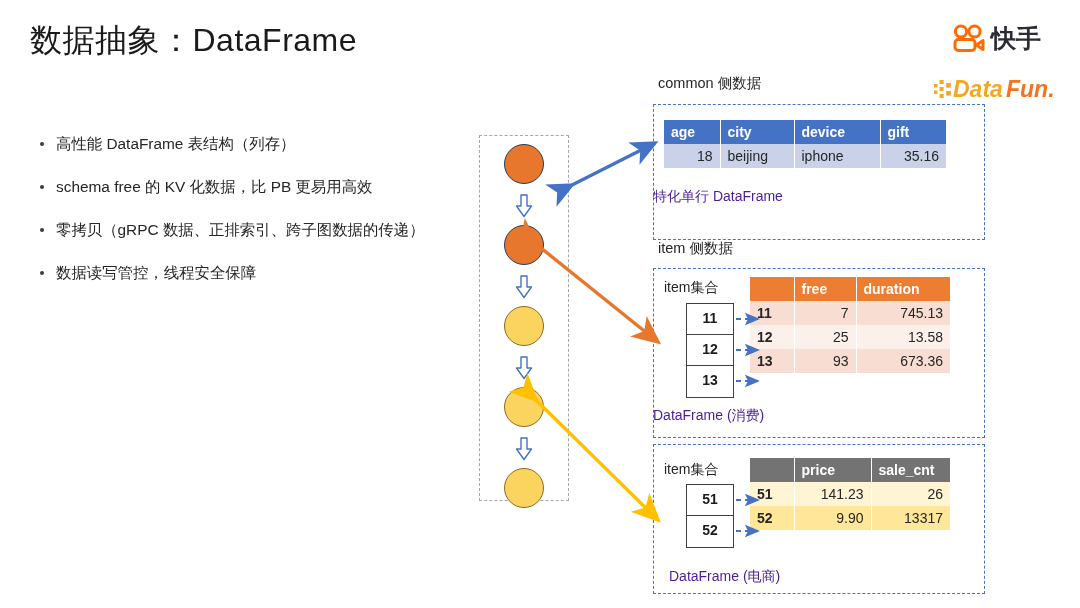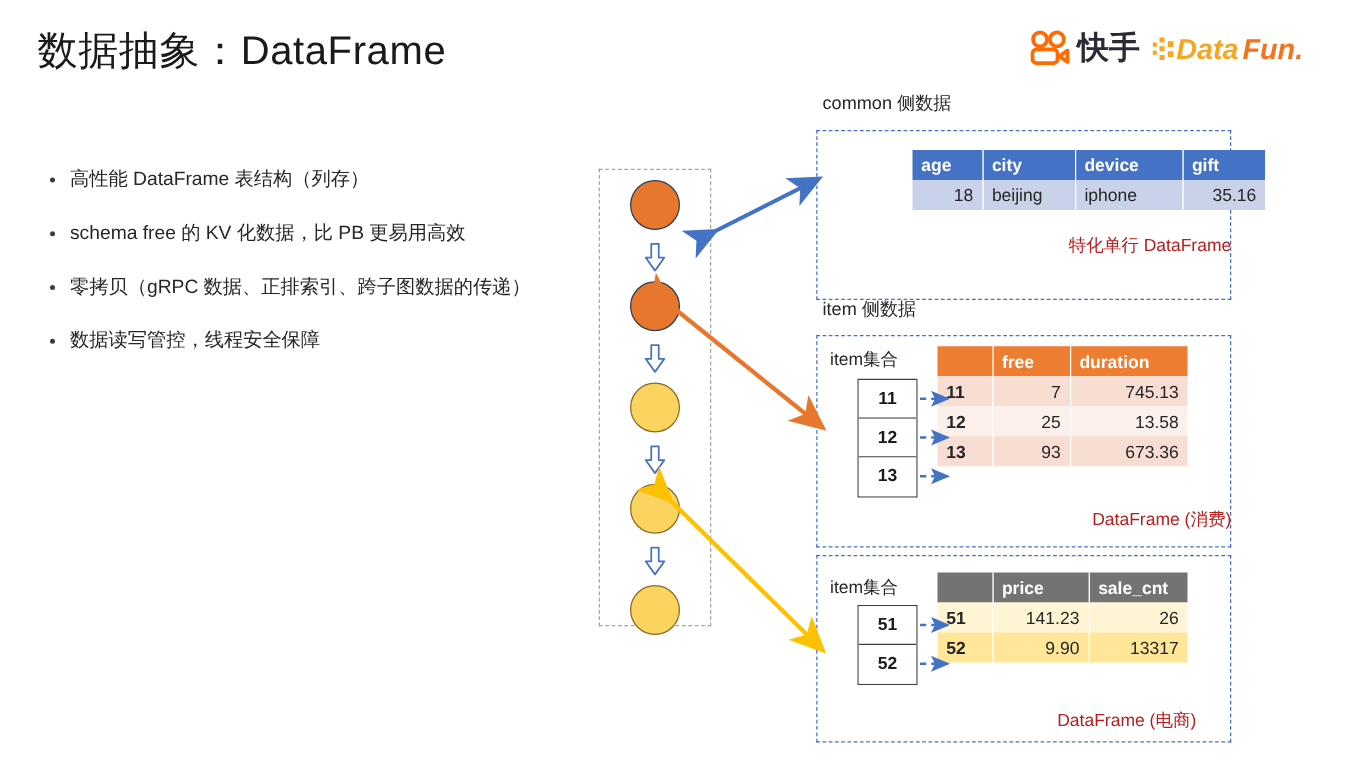--- a/index.html
+++ b/index.html
@@ -25,25 +25,26 @@
     line-height: 44px;
     font-weight: 400;
     color: #1a1a1a;
     letter-spacing: 0.5px;
     white-space: nowrap;
   }
 
   
   #logo-bar {
     position: absolute;
-    right: 34px;
+    right: 22px;
     top: 24px;
     display: flex;
     align-items: center;
-    gap: 10px;
+    gap: 22px;
+    flex-direction: column;
   }
   .ks-logo {
     display: flex;
     align-items: center;
     gap: 6px;
   }
   .ks-mark { display:block; }
   .ks-text {
     font-size: 25px;
     font-weight: 700;
@@ -123,23 +124,23 @@
     white-space: nowrap;
   }
   .panel-box {
     position: absolute;
     box-sizing: border-box;
     border: 1.5px dashed #4472C4;
   }
   .panel-caption {
     position: absolute;
     width: 100%;
-    text-align: right;
+    text-align: left;
     font-size: 14px;
-    color: #b91c1c;
+    color: #4c1d95;
     line-height: 20px;
   }
 
   
   table.dtable {
     position: absolute;
     border-collapse: collapse;
     table-layout: fixed;
     font-size: 14px;
   }
@@ -157,21 +158,21 @@
     text-align: right;
     padding: 4px 7px;
     height: 23px;
     box-sizing: border-box;
     color: #262626;
     border-right: 1.5px solid #ffffff;
   }
   table.dtable td:last-child { border-right: none; }
 
   
-  #common-table { left: 730px; top: 120px; width: 282px; }
+  #common-table { left: 664px; top: 120px; width: 282px; }
   #common-table th { background: #4472C4; }
   #common-table td { background: #C9D2E9; }
   #common-table td.left-val { text-align: left; }
 
   
   #item-table { left: 750px; top: 277px; width: 200px; }
   #item-table th { background: #ED7D31; }
   #item-table tr.row-a td { background: #F7DDD2; }
   #item-table tr.row-b td { background: #FCF0EB; }
   #item-table td.key-cell { text-align: left; font-weight: 700; }

